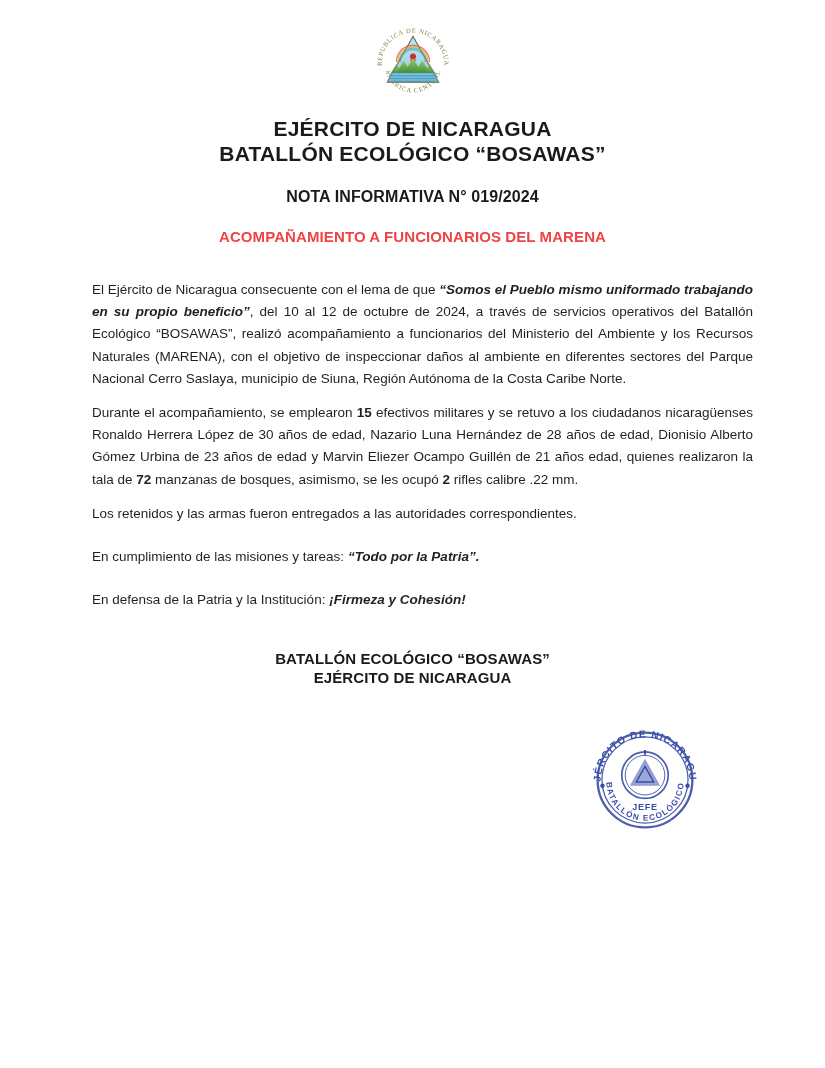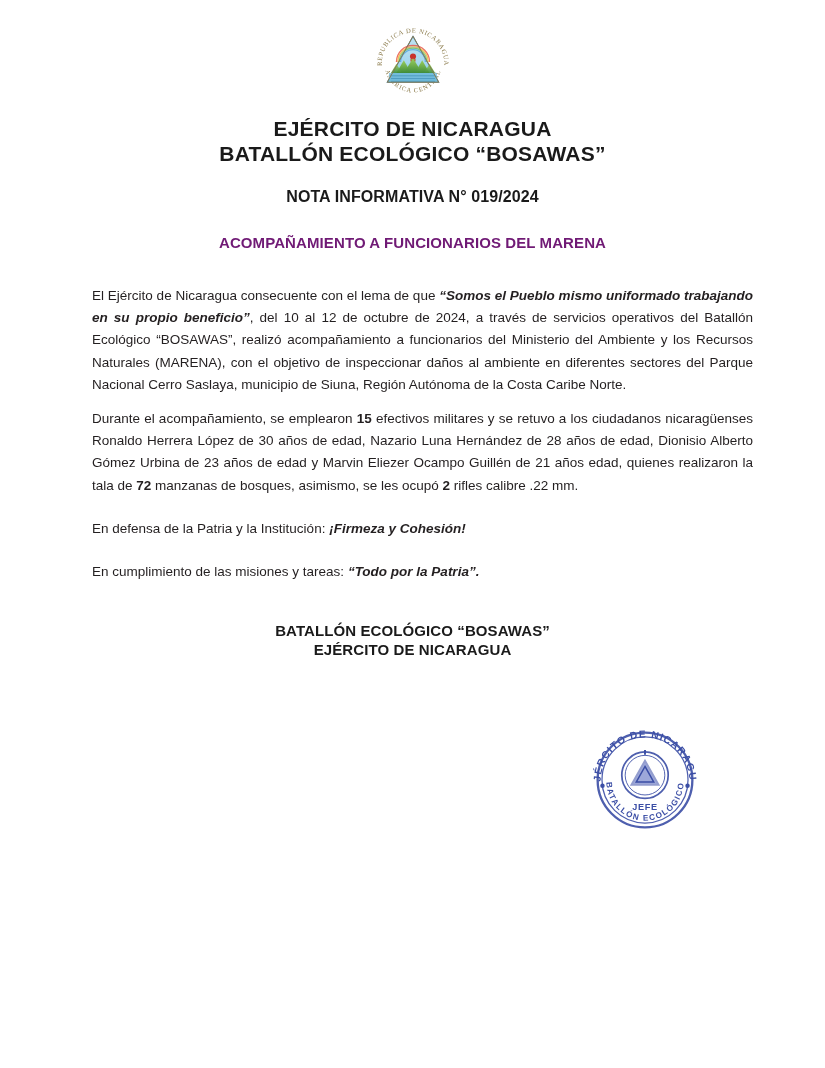--- a/index.html
+++ b/index.html
@@ -52,25 +52,25 @@
   }
   .nota-line {
     margin-top: 22px;
     font-size: 16px;
     font-weight: bold;
     text-underline-offset: 3px;
     letter-spacing: 0.1px;
     color: #1a1a1a;
   }
   .subject-line {
-    margin-top: 28px;
+    margin-top: 22px;
     font-size: 15px;
     font-weight: bold;
     letter-spacing: 0.1px;
-    color: #701a75;
+    color: #ef4444;
   }
 
   
   .body-block {
     margin: 0 auto;
     padding-left: 57px;
     padding-right: 37px;
     box-sizing: border-box;
     width: 755px;
   }
@@ -176,24 +176,25 @@
     <div class="nota-line">NOTA INFORMATIVA N° 019/2024</div>
     <div class="subject-line">ACOMPAÑAMIENTO A FUNCIONARIOS DEL MARENA</div>
   </div>
 
   <div class="body-block">
 
     <p class="para first"><span>El Ejército de Nicaragua consecuente con el lema de que </span><span class="bi">“Somos el Pueblo mismo uniformado trabajando en su propio beneficio”</span><span>, del 10 al 12 de octubre de 2024, a través de servicios operativos del Batallón Ecológico “BOSAWAS”, realizó acompañamiento a funcionarios del Ministerio del Ambiente y los Recursos Naturales (MARENA), con el objetivo de inspeccionar daños al ambiente en diferentes sectores del Parque Nacional Cerro Saslaya, municipio de Siuna, Región Autónoma de la Costa Caribe Norte.</span></p>
 
     <p class="para gap"><span>Durante el acompañamiento, se emplearon </span><span class="b">15</span><span> efectivos militares y se retuvo a los ciudadanos nicaragüenses Ronaldo Herrera López de 30 años de edad, Nazario Luna Hernández de 28 años de edad, Dionisio Alberto Gómez Urbina de 23 años de edad y Marvin Eliezer Ocampo Guillén de 21 años edad, quienes realizaron la tala de </span><span class="b">72</span><span> manzanas de bosques, asimismo, se les ocupó </span><span class="b">2</span><span> rifles calibre .22 mm.</span></p>
 
+    <p class="para gap">Los retenidos y las armas fueron entregados a las autoridades correspondientes.</p>
+
+    <p class="para gap-s"><span>En cumplimiento de las misiones y tareas: </span><span class="bi">“Todo por la Patria”.</span></p>
 
     <p class="para gap-s"><span>En defensa de la Patria y la Institución: </span><span class="bi">¡Firmeza y Cohesión!</span></p>
-
-    <p class="para gap-s"><span>En cumplimiento de las misiones y tareas: </span><span class="bi">“Todo por la Patria”.</span></p>
 
 
   </div>
 
   <div class="sign-block">
     <div class="sign-line">BATALLÓN ECOLÓGICO “BOSAWAS”</div>
     <div class="sign-line">EJÉRCITO DE NICARAGUA</div>
   </div>
 
   <div class="seal">

